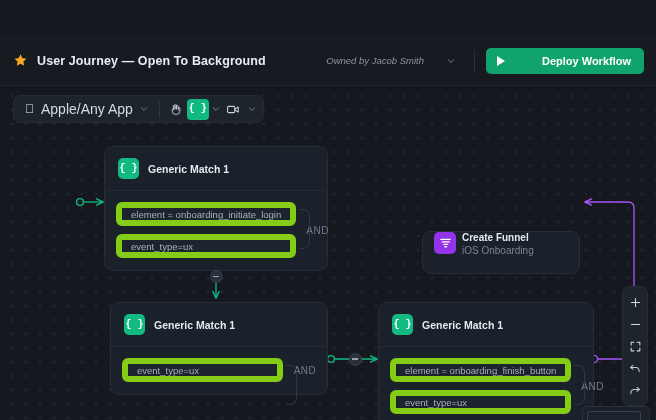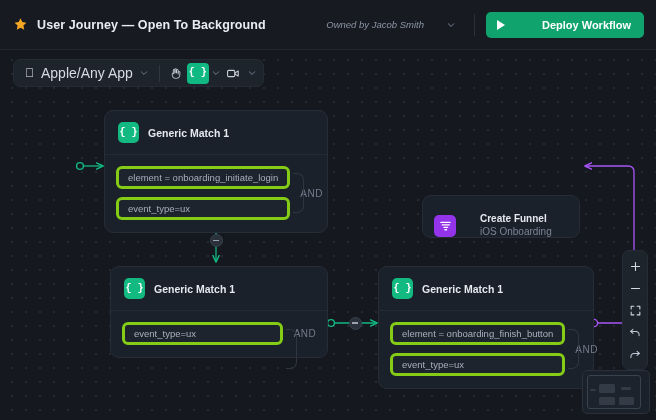--- a/index.html
+++ b/index.html
@@ -2,21 +2,21 @@
 <html><head>
 <meta charset="utf-8">
 <style>
   * { box-sizing: border-box; margin: 0; padding: 0; }
   html, body {
     width: 656px; height: 420px;
     background: #15181f;
     font-family: "Liberation Sans", sans-serif;
     overflow: hidden;
   }
-  #app { position: relative; width: 656px; height: 304px; }
+  #app { position: relative; width: 656px; height: 304px; margin-top: 36px; }
 
   
   .header {
     position: absolute; top: 0; left: 0;
     width: 656px; height: 50px;
     background: #171a21;
     border-bottom: 1px solid #23262f;
     display: flex; align-items: center;
     z-index: 40;
   }
@@ -126,21 +126,21 @@
     flex: none;
   }
   .node-icon-glyph {
     font-size: 10px; font-weight: bold; color: #ffffff;
     font-family: "Liberation Mono", monospace; line-height: 1;
   }
   .node-title { font-size: 10.5px; font-weight: bold; color: #e4e8ef; white-space: nowrap; }
   .node-body { display: flex; align-items: center; padding: 11px 10px 12px 11px; }
   .pill-col { display: flex; flex-direction: column; gap: 8px; flex: 1; }
   .pill {
-    border: 3px solid #84cc16; border-radius: 6px;
+    border: 6px solid #84cc16; border-radius: 6px;
     background: #1d242d;
     padding: 6px 9px; height: 23px;
     display: flex; align-items: center;
   }
   .pill-text {
     font-size: 9.5px; color: #a8b0bf; white-space: nowrap; overflow: hidden;
   }
   .and-wrap {
     display: flex; align-items: center; justify-content: center;
     width: 34px; align-self: stretch; position: relative;
@@ -152,21 +152,21 @@
     border-radius: 0 7px 7px 0;
   }
   .and-label { font-size: 10px; color: #737c8c; letter-spacing: .5px; margin-left: 10px; }
 
   
   .funnel-node {
     position: absolute; left: 422px; top: 145px;
     width: 158px; height: 43px;
     background: #1b212a; border: 1px solid #262d37;
     border-radius: 9px;
-    display: flex; align-items: flex-end; gap: 24px;
+    display: flex; align-items: flex-start; gap: 6px;
     padding-left: 11px; z-index: 14;
   }
   .funnel-icon {
     width: 22px; height: 22px; border-radius: 5px;
     background: #9333ea;
     display: flex; align-items: center; justify-content: center; flex: none;
   }
   .funnel-texts { display: flex; flex-direction: column; gap: 2px; }
   .funnel-title { font-size: 10px; font-weight: bold; color: #e4e8ef; }
   .funnel-sub { font-size: 10px; color: #7c8494; }

